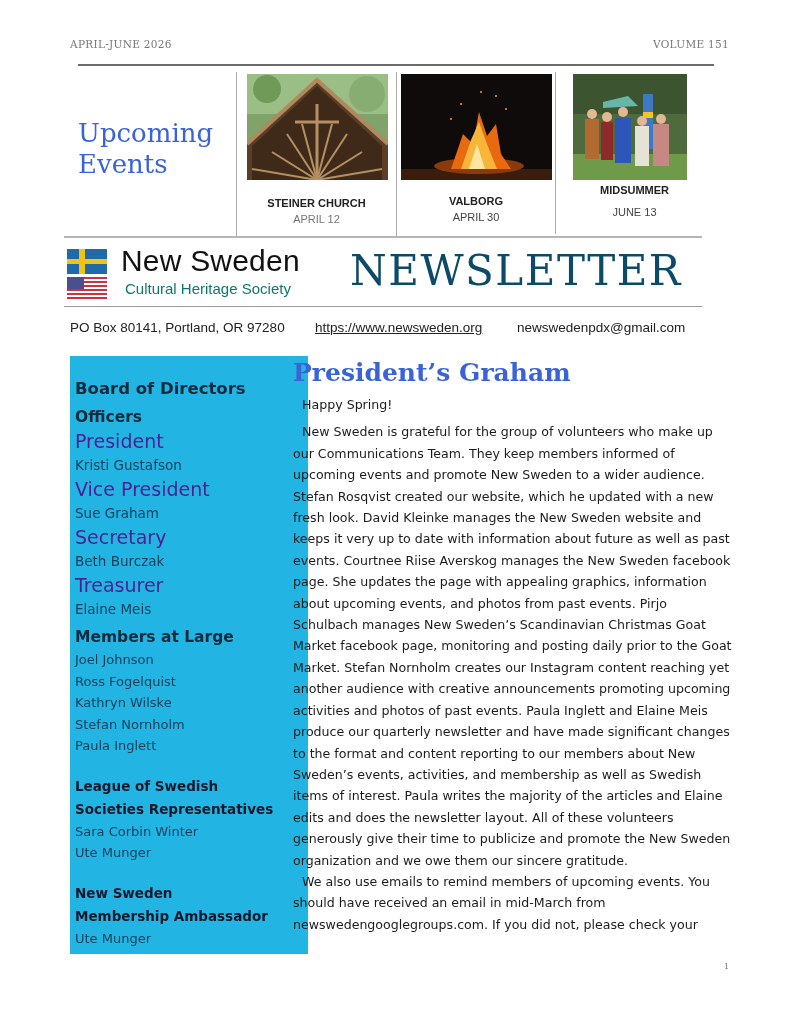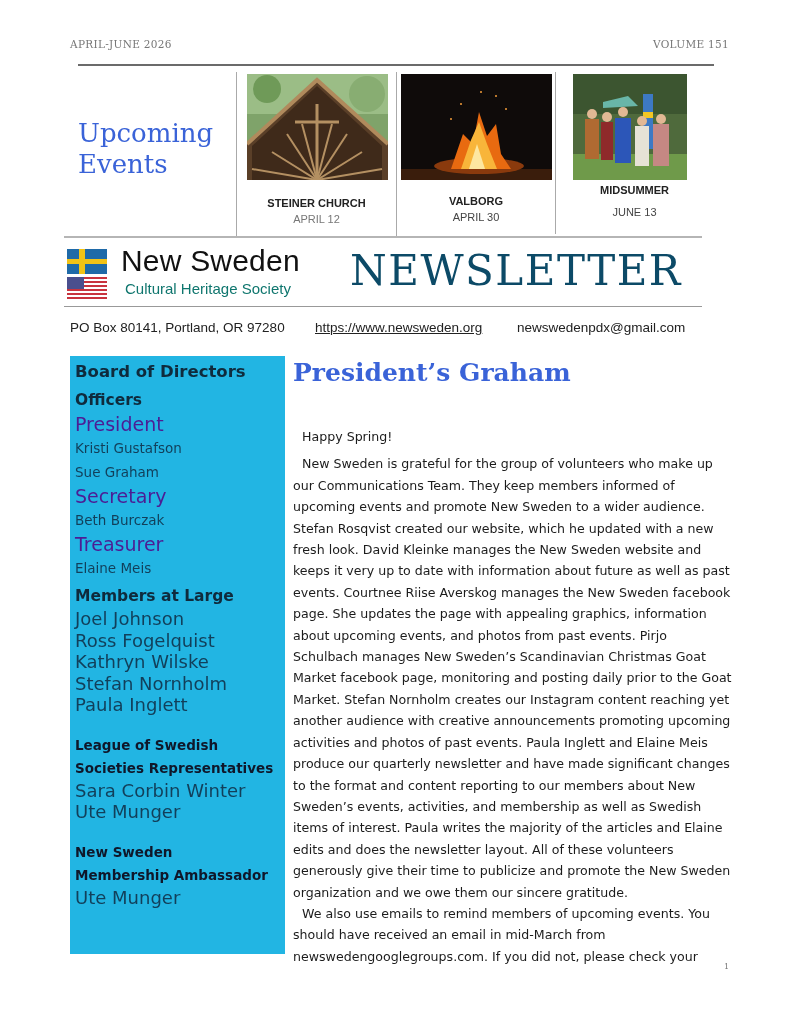--- a/index.html
+++ b/index.html
@@ -47,36 +47,36 @@
   .newsletter-word { position: absolute; left: 350px; top: 246px; font-family: "DejaVu Serif", serif;
     font-size: 42px; color: #0c4a67; letter-spacing: 1.5px; }
   .mast-rule { position: absolute; left: 64px; top: 306px; width: 638px; height: 1px; background: #999; }
 
   .contact { position: absolute; top: 320px; font-family: "Liberation Sans", sans-serif; font-size: 13.5px; color: #222; }
   .contact.addr { left: 70px; }
   .contact.web { left: 315px; text-decoration: underline; }
   .contact.mail { left: 517px; }
 
   
-  .sidebar { position: absolute; left: 70px; top: 356px; width: 215px; height: 598px; background: #22b5e3; padding: 4px 5px; }
+  .sidebar { position: absolute; left: 70px; top: 356px; width: 238px; height: 598px; background: #22b5e3; padding: 21px 5px; }
   .sb-h1 { font-family: "DejaVu Sans", sans-serif; font-weight: bold; font-size: 16.5px; color: #0f2b3d; line-height: 24px; }
   .sb-h2 { font-family: "DejaVu Sans", sans-serif; font-weight: bold; font-size: 15.5px; color: #0f2b3d; line-height: 24px; margin-top: 4px; }
   .sb-role { font-family: "DejaVu Sans", sans-serif; font-size: 19px; color: #4c1d95; line-height: 24px; }
   .sb-name { font-family: "DejaVu Sans", sans-serif; font-size: 13.5px; color: #123f5a; line-height: 24px; }
-  .sb-small { font-family: "DejaVu Sans", sans-serif; font-size: 18px; color: #123f5a; line-height: 21.5px; }
+  .sb-small { font-family: "DejaVu Sans", sans-serif; font-size: 13px; color: #123f5a; line-height: 21.5px; }
   .sb-h3 { font-family: "DejaVu Sans", sans-serif; font-weight: bold; font-size: 13.5px; color: #0f172a; line-height: 23px; }
   .gap { height: 18px; }
 
   
   .article-title { position: absolute; left: 293px; top: 358px; font-family: "DejaVu Serif", serif; font-weight: bold;
     font-size: 25px; color: #3a63d8; }
   .article-body { position: absolute; left: 293px; top: 394px; width: 440px; font-family: "DejaVu Sans", sans-serif;
     font-size: 12.6px; color: #1c1c1c; line-height: 21.4px; }
   .article-body p { text-indent: 9px; }
-  .article-body p.greet { margin-bottom: 6px; margin-top: 32px; }
+  .article-body p.greet { margin-bottom: 6px; }
   .page-num { position: absolute; left: 724px; top: 962px; font-family: "DejaVu Serif", serif; font-size: 8px; color: #777; }
 </style>
 </head>
 <body>
 
 <div class="top-left">APRIL-JUNE 2026</div>
 <div class="top-right">VOLUME 151</div>
 <div class="top-rule"></div>
 
 <div class="events-title">
@@ -170,20 +170,21 @@
 
 <div class="contact addr">PO Box 80141, Portland, OR 97280</div>
 <a class="contact web">https://www.newsweden.org</a>
 <div class="contact mail">newswedenpdx@gmail.com</div>
 
 <div class="sidebar">
   <div class="sb-h1">Board of Directors</div>
   <div class="sb-h2">Officers</div>
   <div class="sb-role">President</div>
   <div class="sb-name">Kristi Gustafson</div>
+  <div class="sb-role">Vice President</div>
   <div class="sb-name">Sue Graham</div>
   <div class="sb-role">Secretary</div>
   <div class="sb-name">Beth Burczak</div>
   <div class="sb-role">Treasurer</div>
   <div class="sb-name">Elaine Meis</div>
   <div class="sb-h2">Members at Large</div>
   <div class="sb-small">Joel Johnson</div>
   <div class="sb-small">Ross Fogelquist</div>
   <div class="sb-small">Kathryn Wilske</div>
   <div class="sb-small">Stefan Nornholm</div>

